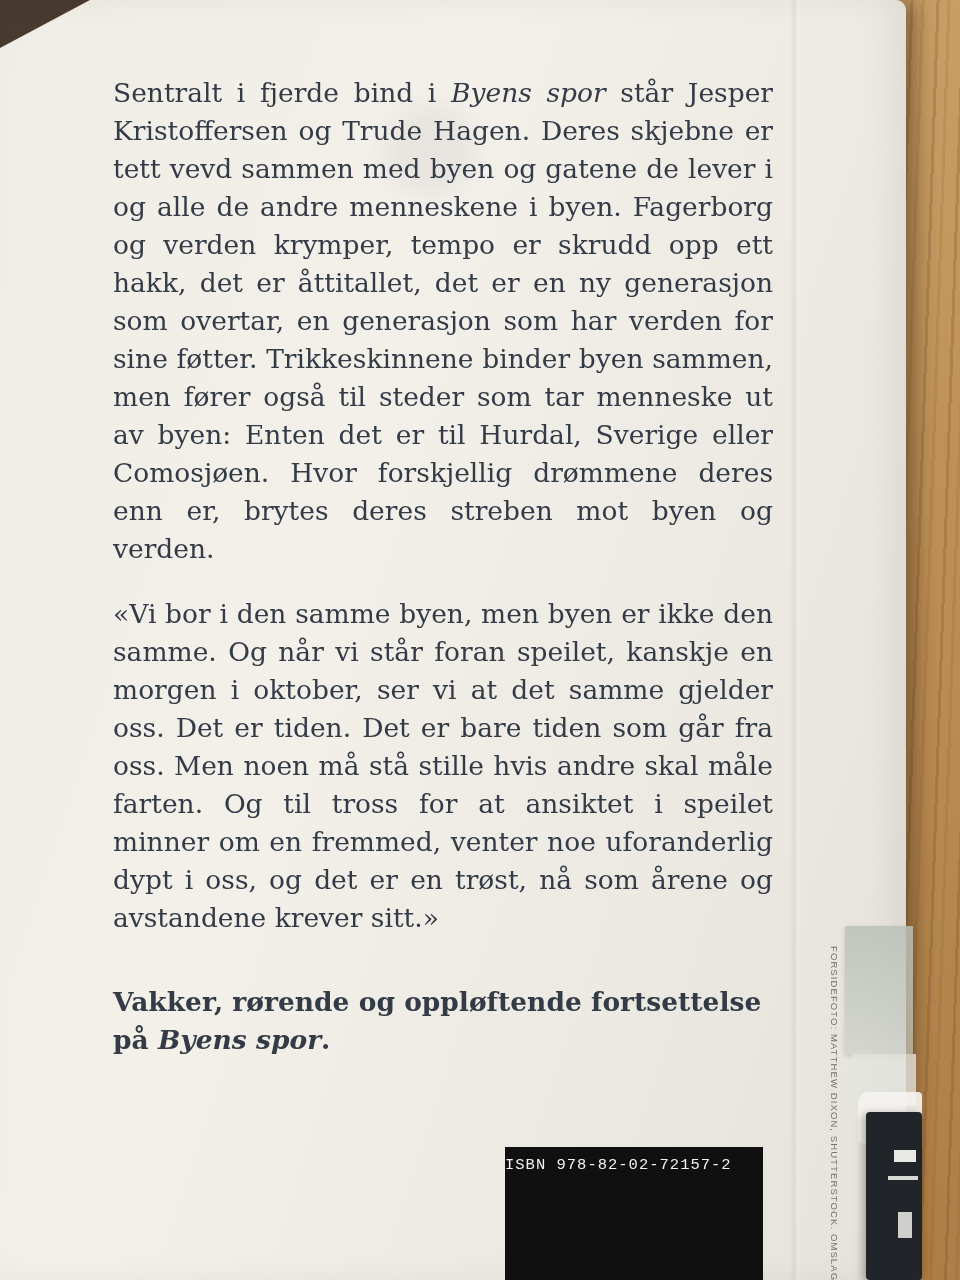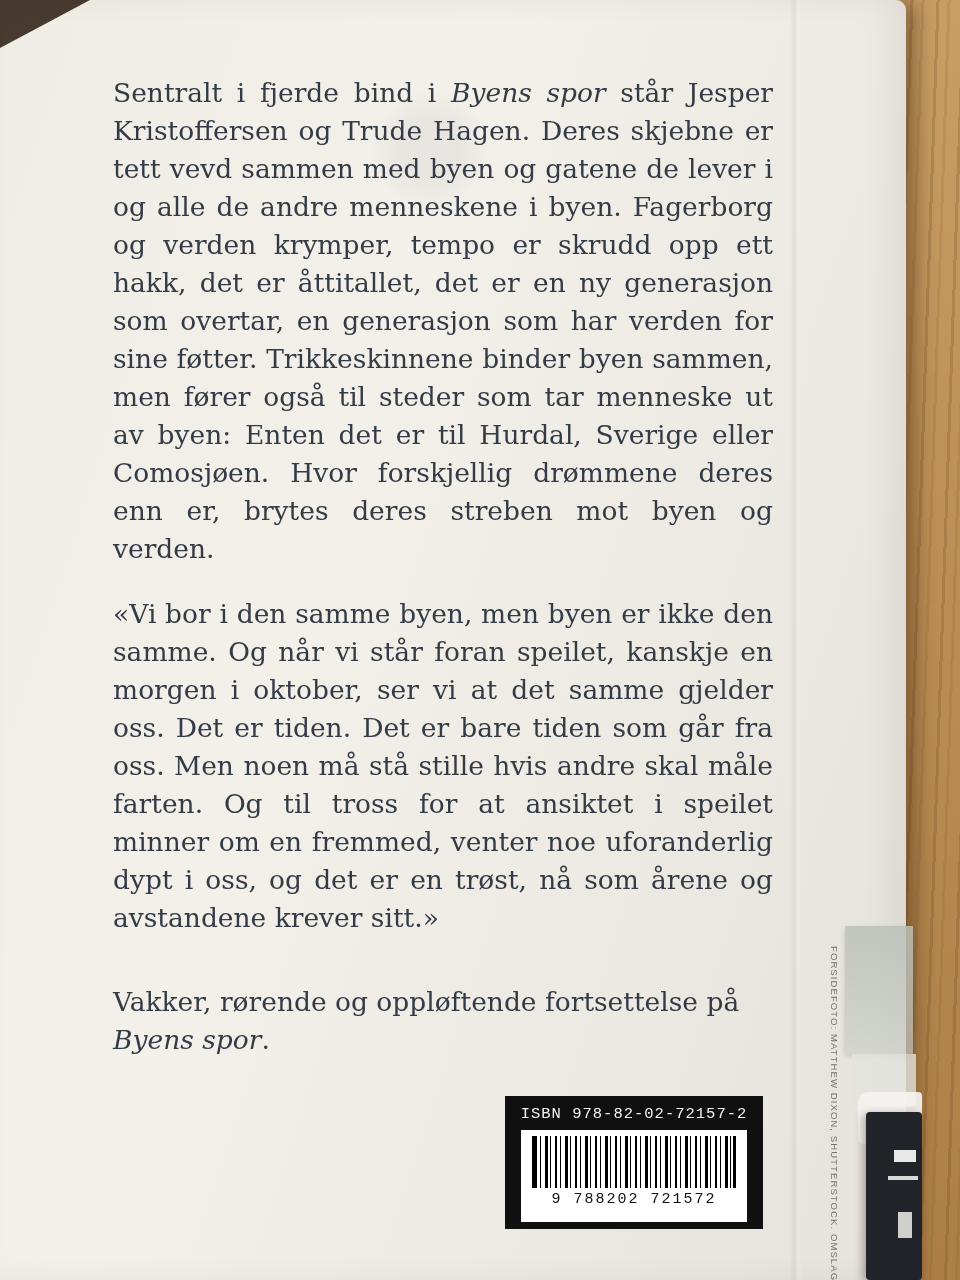--- a/index.html
+++ b/index.html
@@ -34,21 +34,21 @@
     clip-path:polygon(0 0,100% 0,0 100%);
   }
   
   .text-block {
     position:absolute; left:113px; top:74px; width:660px;
     font-size:26.5px; line-height:38px; color:#333b46;
     text-align:justify;
   }
   .text-block p { margin:0 0 27px 0; }
   .text-block em { font-style:italic;margin-top:21px; }
-  .tagline { margin-top:46px !important; text-align:left; }
+  .tagline { margin-top:46px !important; text-align:left;font-weight:bold; }
   
   .credit {
     position:absolute; left:820px; top:946px; height:334px; width:20px;
     overflow:hidden;
     writing-mode:vertical-rl; text-orientation:mixed;
     font-family:"Liberation Sans",sans-serif;
     font-size:9.5px; letter-spacing:1.1px; color:#72726f;
     white-space:nowrap;
   }
   
@@ -78,22 +78,22 @@
   .dark-object .mark-b {
     position:absolute; right:4px; top:64px; width:30px; height:4px;
     background:#d8d8d4;
   }
   .dark-object .mark-c {
     position:absolute; right:10px; top:100px; width:14px; height:26px;
     background:#cfd0cc;
   }
   
   .isbn-block {
-    position:absolute; left:505px; top:1096px; width:258px; height:133px;
-    background:#101010; text-align:center;
+    position:absolute; left:505px; top:1147px; width:258px; height:133px;
+    background:#101010; 
   }
   .isbn-label {
     margin-top:9px;
     font-family:"Liberation Mono","DejaVu Sans Mono",monospace;
     font-size:15.5px; letter-spacing:1px; color:#f2f2f2;
   }
   .barcode-box {
     margin:7px auto 0; width:226px; height:92px;
     background:#ffffff; padding-top:6px; box-sizing:border-box;
   }
@@ -124,24 +124,20 @@
       <p>«Vi bor i den samme byen, men byen er ikke den samme. Og når vi står foran speilet, kanskje en morgen i oktober, ser vi at det samme gjelder oss. Det er tiden. Det er bare tiden som går fra oss. Men noen må stå stille hvis andre skal måle farten. Og til tross for at ansiktet i speilet minner om en fremmed, venter noe uforanderlig dypt i oss, og det er en trøst, nå som årene og avstandene krever sitt.»</p>
       <p class="tagline"><span>Vakker, rørende og oppløftende fortsettelse på </span><em>Byens spor</em><span>.</span></p>
     </div>
 
     <div class="crease"></div>
 
     <div class="credit">FORSIDEFOTO: MATTHEW DIXON, SHUTTERSTOCK. OMSLAG AV STIAN</div>
 
     <div class="isbn-block">
       <div class="isbn-label">ISBN 978-82-02-72157-2</div>
-      <div class="barcode-box">
-        <div class="bars"></div>
-        <div class="digits">9 788202 721572</div>
-      </div>
     </div>
 
   </div>
 
   <div class="corner-shadow"></div>
 
   <div class="tape-top"></div>
   <div class="tape-bottom"></div>
   <div class="paper-scrap"></div>
 

